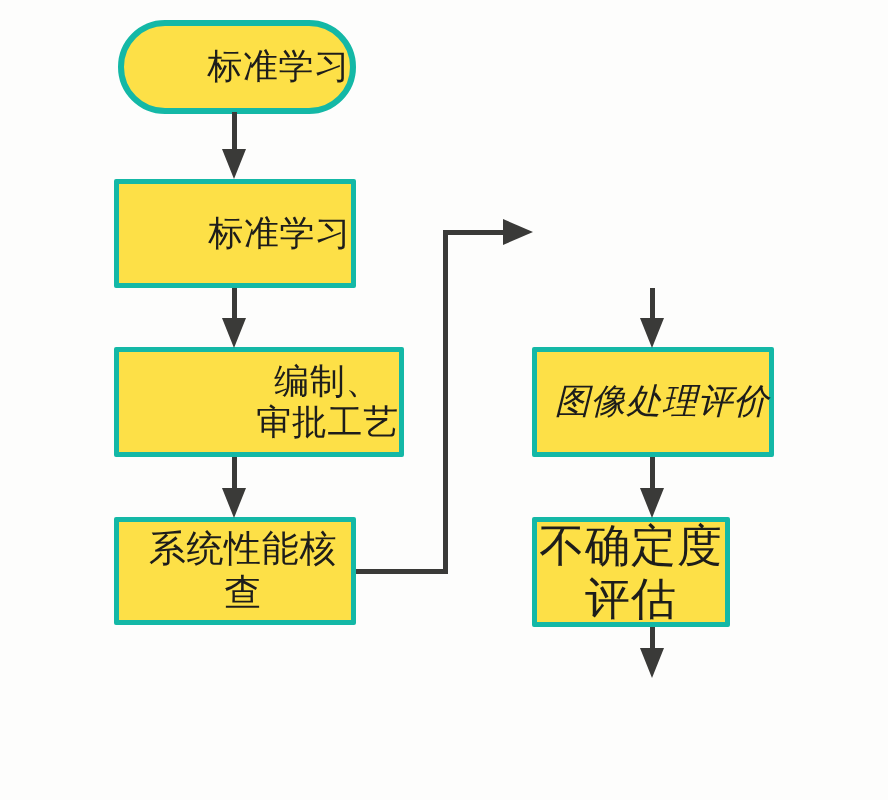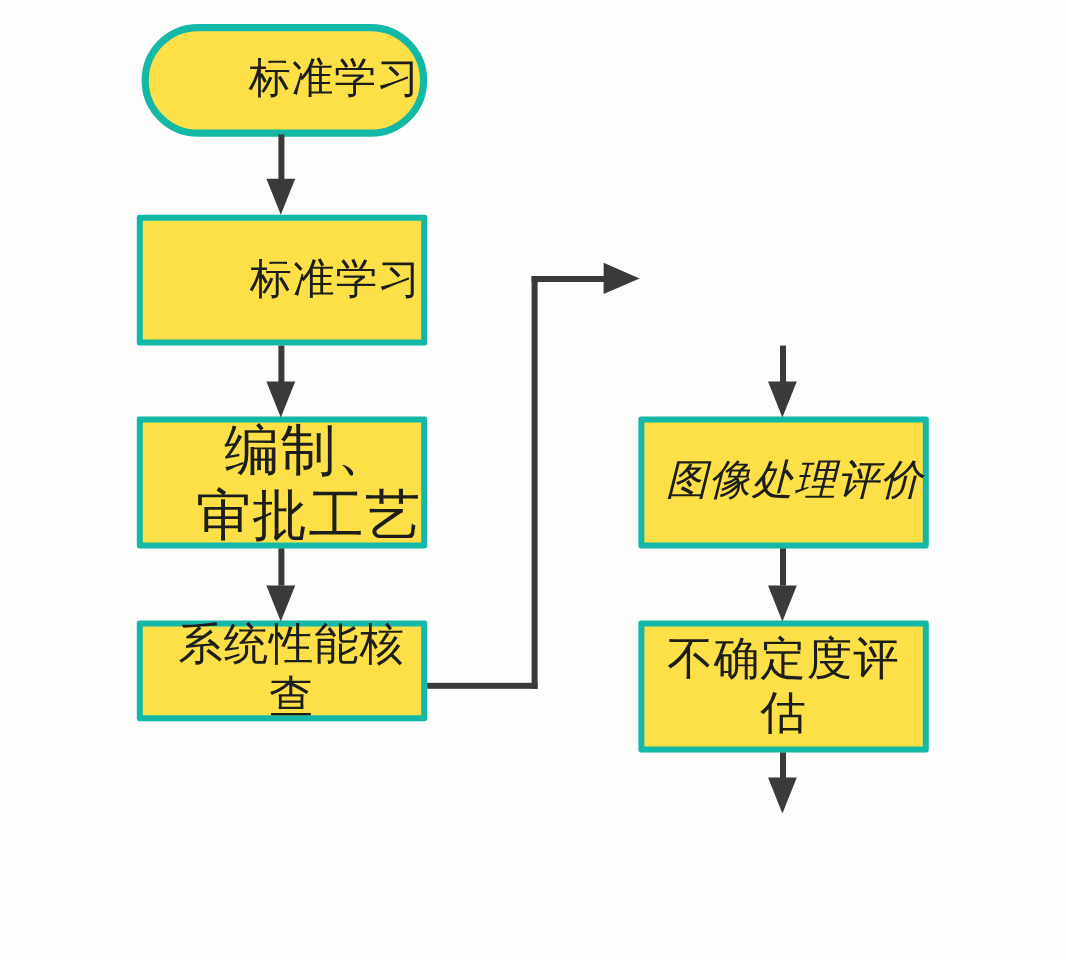--- a/index.html
+++ b/index.html
@@ -36,25 +36,25 @@
     border-radius: 56px;
     border-width: 6px;
   }
   .node .label {
     white-space: pre-line;
     display: block;
   }
   
   .t-start   { left: 118px; top: 20px;  width: 238px; height: 94px;  font-size: 35px; }
   .p-prep    { left: 114px; top: 179px; width: 242px; height: 109px; font-size: 35px; }
-  .p-draft   { left: 114px; top: 347px; width: 242px; height: 110px; font-size: 46px; }
-  .p-syscheck{ left: 114px; top: 517px; width: 242px; height: 84px; font-size: 37px; padding-left: 16px; }
+  .p-draft   { left: 114px; top: 347px; width: 290px; height: 110px; font-size: 35px; }
+  .p-syscheck{ left: 114px; top: 517px; width: 242px; height: 108px; font-size: 37px; padding-left: 16px; }
   .p-scan    { left: 532px; top: 179px; width: 242px; height: 109px; font-size: 35px; }
   .p-image   { left: 532px; top: 347px; width: 242px; height: 110px; font-size: 35px; font-style: italic; }
-  .p-uncert  { left: 532px; top: 517px; width: 242px; height: 110px; font-size: 38px; }
+  .p-uncert  { left: 532px; top: 517px; width: 198px; height: 110px; font-size: 45px; }
   .t-output  { left: 530px; top: 670px; width: 240px; height: 110px; font-size: 35px; }
 
   
   .vstem {
     position: absolute;
     width: 5px;
     background: #3a3a38;
   }
   .hstem {
     position: absolute;

